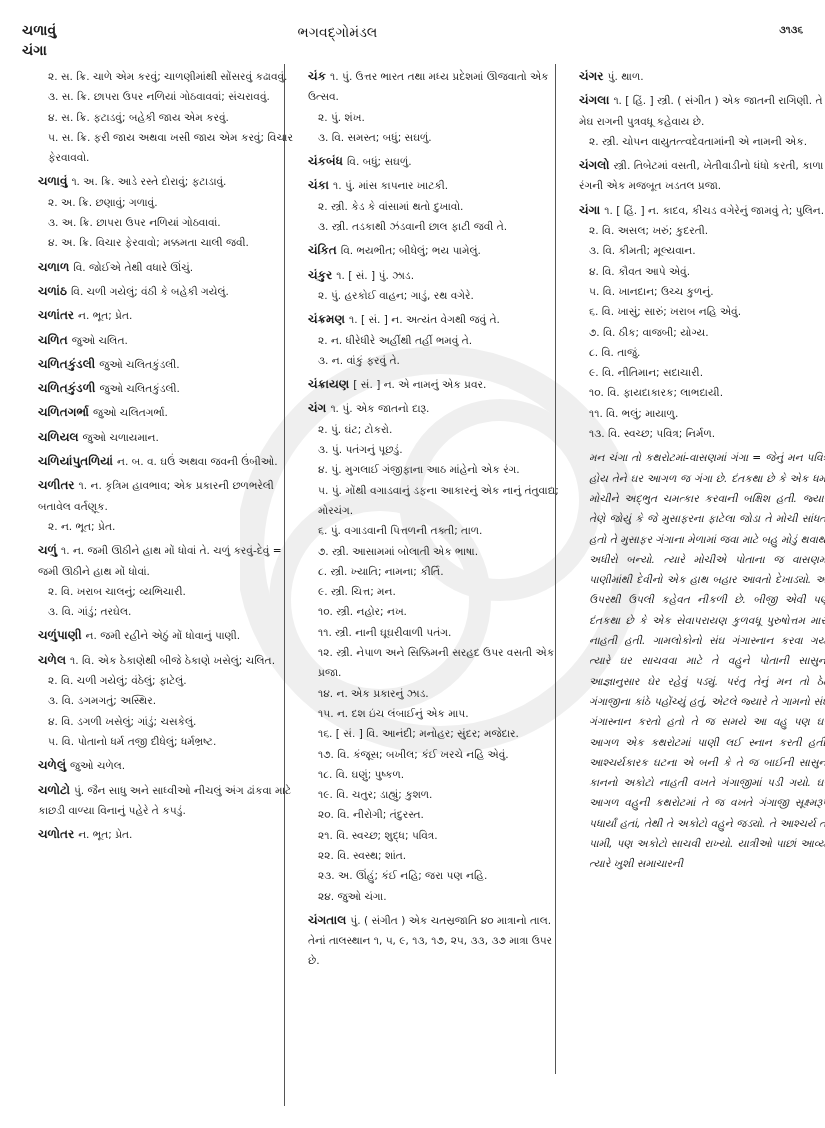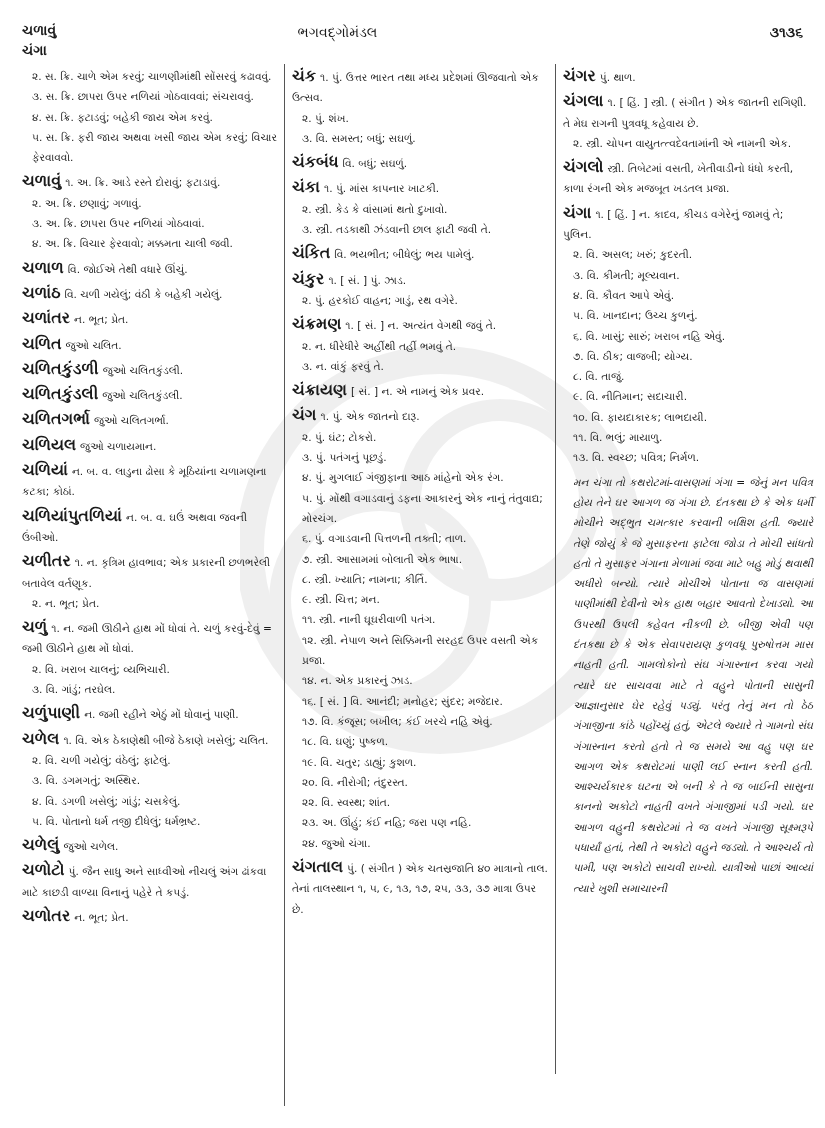--- a/index.html
+++ b/index.html
@@ -9,30 +9,30 @@
     color: #1a1a1a;
   }
   .watermark {
     position: absolute; left: 240px; top: 340px; width: 400px; height: 420px;
     pointer-events: none; opacity: 0.06;
   }
   .header { position: absolute; left: 0; top: 0; width: 825px; height: 60px; }
   .guide-left { position: absolute; left: 22px; top: 22px; font-size: 14px; font-weight: bold; line-height: 17px; }
   .guide-left2 { position: absolute; left: 22px; top: 42px; font-size: 14px; font-weight: bold; line-height: 17px; }
   .title { position: absolute; left: 0; width: 675px; top: 24px; text-align: center; font-size: 14px; }
-  .page-no { position: absolute; right: 22px; top: 24px; font-size: 14px; font-weight: bold; }
-  .col { position: absolute; top: 66px; font-size: 10.6px; line-height: 20.3px; }
+  .page-no { position: absolute; right: 22px; top: 24px; font-size: 10px; font-weight: bold; }
+  .col { position: absolute; top: 66px; font-size: 10.6px; line-height: 20.3px; margin-left: 16px; }
   .col1 { left: 22px; width: 258px; }
   .col2 { left: 292px; width: 258px; }
   .col3 { left: 563px; width: 250px; }
   .divider { position: absolute; top: 64px; width: 1px; background: #555; }
   .div1 { left: 284px; height: 1042px; }
   .div2 { left: 555px; height: 1010px; }
   .entry { margin: 0 0 4px 0; }
-  .hw { font-weight: bold; font-size: 16px; margin-right: 4px; }
+  .hw { font-weight: bold; font-size: 12px; margin-right: 4px; }
   .line { display: block; text-indent: 0; }
   .sense { display: block; padding-left: 10px; }
   .para { display: block; padding-left: 10px; text-align: justify; font-style: italic; }
 </style>
 </head>
 <body>
 
 <svg class="watermark" viewBox="0 0 400 420">
   <circle cx="200" cy="210" r="190" fill="none" stroke="#000" stroke-width="28"></circle>
   <circle cx="140" cy="260" r="100" fill="none" stroke="#000" stroke-width="22"></circle>
@@ -68,33 +68,30 @@
     <div class="entry">
       <span class="line"><span class="hw">ચળાંઠ</span><span>વિ. ચળી ગયેલું; વંઠી કે બહેકી ગયેલું.</span></span>
     </div>
     <div class="entry">
       <span class="line"><span class="hw">ચળાંતર</span><span>ન. ભૂત; પ્રેત.</span></span>
     </div>
     <div class="entry">
       <span class="line"><span class="hw">ચળિત</span><span>જુઓ ચલિત.</span></span>
     </div>
     <div class="entry">
+      <span class="line"><span class="hw">ચળિતકુંડલી</span><span>જુઓ ચલિતકુંડલી.</span></span>
+    </div>
+    <div class="entry">
       <span class="line"><span class="hw">ચળિતકુંડળી</span><span>જુઓ ચલિતકુંડલી.</span></span>
     </div>
     <div class="entry">
-      <span class="line"><span class="hw">ચળિતકુંડલી</span><span>જુઓ ચલિતકુંડલી.</span></span>
-    </div>
-    <div class="entry">
       <span class="line"><span class="hw">ચળિતગર્ભા</span><span>જુઓ ચલિતગર્ભા.</span></span>
     </div>
     <div class="entry">
       <span class="line"><span class="hw">ચળિયલ</span><span>જુઓ ચળાયમાન.</span></span>
-    </div>
-    <div class="entry">
-      <span class="line"><span class="hw">ચળિયાં</span><span>ન. બ. વ. લાડુના ઢોસા કે મૂઠિયાંના ચળામણના કટકા; કોઠાં.</span></span>
     </div>
     <div class="entry">
       <span class="line"><span class="hw">ચળિયાંપુતળિયાં</span><span>ન. બ. વ. ઘઉં અથવા જવની ઉંબીઓ.</span></span>
     </div>
     <div class="entry">
       <span class="line"><span class="hw">ચળીતર</span><span>૧. ન. કૃત્રિમ હાવભાવ; એક પ્રકારની છળભરેલી બતાવેલ વર્તણૂક.</span></span>
       <span class="sense"><span>૨. ન. ભૂત; પ્રેત.</span></span>
     </div>
     <div class="entry">
       <span class="line"><span class="hw">ચળું</span><span>૧. ન. જમી ઊઠીને હાથ મોં ધોવાં તે. ચળું કરવું-દેવું = જમી ઊઠીને હાથ મોં ધોવાં.</span></span>
@@ -153,28 +150,31 @@
     <div class="entry">
       <span class="line"><span class="hw">ચંગ</span><span>૧. પું. એક જાતનો દારૂ.</span></span>
       <span class="sense"><span>૨. પું. ઘંટ; ટોકરો.</span></span>
       <span class="sense"><span>૩. પું. પતંગનું પૂછડું.</span></span>
       <span class="sense"><span>૪. પું. મુગલાઈ ગંજીફાના આઠ માંહેનો એક રંગ.</span></span>
       <span class="sense"><span>૫. પું. મોંથી વગાડવાનું ડફના આકારનું એક નાનું તંતુવાદ્ય; મોરચંગ.</span></span>
       <span class="sense"><span>૬. પું. વગાડવાની પિત્તળની તક્તી; તાળ.</span></span>
       <span class="sense"><span>૭. સ્ત્રી. આસામમાં બોલાતી એક ભાષા.</span></span>
       <span class="sense"><span>૮. સ્ત્રી. ખ્યાતિ; નામના; કીર્તિ.</span></span>
       <span class="sense"><span>૯. સ્ત્રી. ચિત્ત; મન.</span></span>
+      <span class="sense"><span>૧૦. સ્ત્રી. નહોર; નખ.</span></span>
       <span class="sense"><span>૧૧. સ્ત્રી. નાની ઘૂઘરીવાળી પતંગ.</span></span>
       <span class="sense"><span>૧૨. સ્ત્રી. નેપાળ અને સિક્કિમની સરહદ ઉપર વસતી એક પ્રજા.</span></span>
       <span class="sense"><span>૧૪. ન. એક પ્રકારનું ઝાડ.</span></span>
+      <span class="sense"><span>૧૫. ન. દશ ઇંચ લંબાઈનું એક માપ.</span></span>
       <span class="sense"><span>૧૬. [ સં. ] વિ. આનંદી; મનોહર; સુંદર; મજેદાર.</span></span>
       <span class="sense"><span>૧૭. વિ. કંજૂસ; બખીલ; કંઈ ખરચે નહિ એવું.</span></span>
       <span class="sense"><span>૧૮. વિ. ઘણું; પુષ્કળ.</span></span>
       <span class="sense"><span>૧૯. વિ. ચતુર; ડાહ્યું; કુશળ.</span></span>
       <span class="sense"><span>૨૦. વિ. નીરોગી; તંદુરસ્ત.</span></span>
+      <span class="sense"><span>૨૧. વિ. સ્વચ્છ; શુદ્ધ; પવિત્ર.</span></span>
       <span class="sense"><span>૨૨. વિ. સ્વસ્થ; શાંત.</span></span>
       <span class="sense"><span>૨૩. અ. ઊંહું; કંઈ નહિ; જરા પણ નહિ.</span></span>
       <span class="sense"><span>૨૪. જુઓ ચંગા.</span></span>
     </div>
     <div class="entry">
       <span class="line"><span class="hw">ચંગતાલ</span><span>પું. ( સંગીત ) એક ચતસ્રજાતિ ૪૦ માત્રાનો તાલ. તેનાં તાલસ્થાન ૧, ૫, ૯, ૧૩, ૧૭, ૨૫, ૩૩, ૩૭ માત્રા ઉપર છે.</span></span>
     </div>
   </div>
 <div class="col col3">
 <div class="entry">

